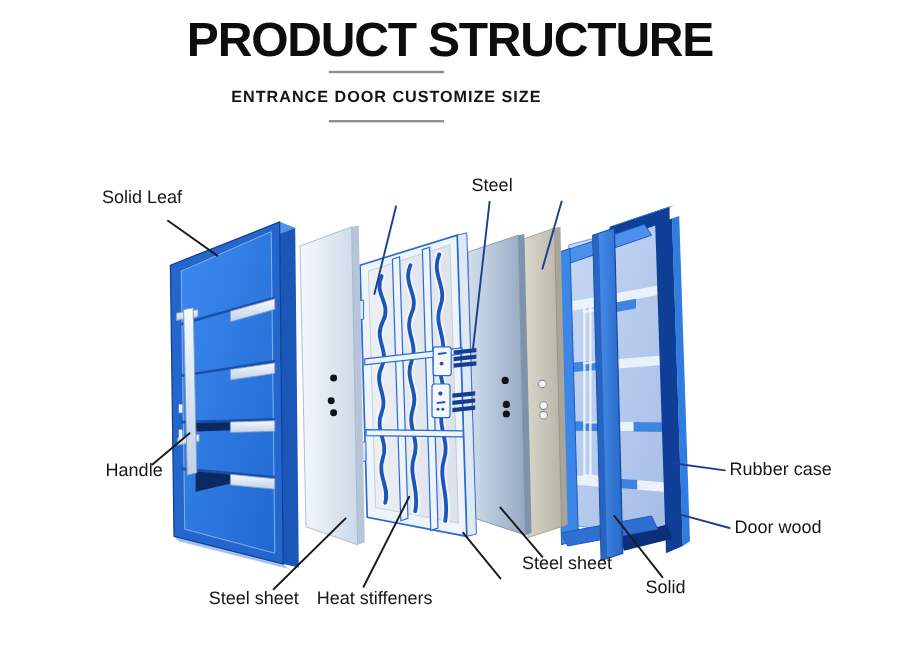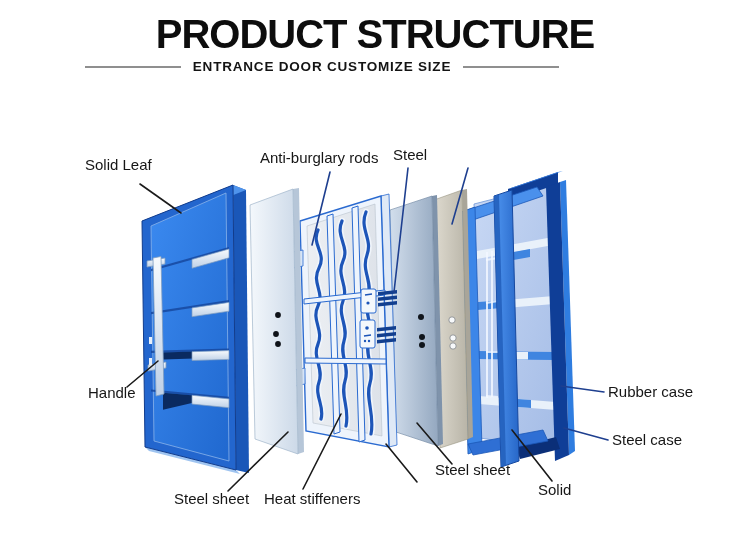--- a/index.html
+++ b/index.html
@@ -2,21 +2,21 @@
 <html><head>
 <meta charset="utf-8">
 <style>
   html,body{margin:0;padding:0;background:#ffffff;}
   body{width:750px;height:550px;overflow:hidden;position:relative;
        font-family:"Liberation Sans",sans-serif;-webkit-font-smoothing:antialiased;}
   .stage{position:absolute;left:0;top:0;width:750px;height:550px;padding-left:12px;}
   .title{position:absolute;left:0;top:12px;width:750px;text-align:center;
          font-size:40px;font-weight:700;letter-spacing:-1px;color:#0d0d0d;white-space:nowrap;}
   .subtitle-row{position:absolute;left:0;top:59px;width:644px;display:flex;
-                align-items:center;justify-content:center;gap:12px;}
+                align-items:center;justify-content:center;gap:12px;flex-direction:column;}
   .subtitle-line{width:96px;height:2px;background:#8f8f8f;}
   .subtitle{font-size:13.5px;font-weight:700;letter-spacing:.8px;color:#141414;white-space:nowrap;}
   svg.diagram{position:absolute;left:0;top:0;width:750px;height:550px;}
   .lbl{position:absolute;font-size:15px;color:#161616;white-space:nowrap;line-height:17px;}
   .lbl.two{white-space:pre-line;}
 </style>
 </head>
 <body>
 
 <div class="stage">
@@ -204,22 +204,21 @@
       <path d="M608,440 L564,428" stroke="#1e3f8f" stroke-width="1.6"></path>
       <path d="M228,491 L288,432" stroke="#1a1a1a" stroke-width="1.6"></path>
       <path d="M303,489 L341,414" stroke="#1a1a1a" stroke-width="1.6"></path>
       <path d="M417,482 L386,444" stroke="#1a1a1a" stroke-width="1.6"></path>
       <path d="M452,464 L417,423" stroke="#1a1a1a" stroke-width="1.6"></path>
       <path d="M552,481 L512,430" stroke="#1a1a1a" stroke-width="1.6"></path>
     </g>
   </svg>
 
   <div class="lbl" style="left:85px;top:156px">Solid Leaf</div>
-  <div class="lbl" style="left:260px;top:149px">Anti-burglary rods</div>
   <div class="lbl" style="left:393px;top:146px">Steel</div>
   <div class="lbl" style="left:88px;top:384px">Handle</div>
   <div class="lbl" style="left:608px;top:383px">Rubber case</div>
-  <div class="lbl" style="left:612px;top:431px">Steel case</div>
+  <div class="lbl" style="left:612px;top:431px">Door wood</div>
   <div class="lbl" style="left:174px;top:490px">Steel sheet</div>
   <div class="lbl" style="left:264px;top:490px">Heat stiffeners</div>
   <div class="lbl" style="left:435px;top:461px">Steel sheet</div>
   <div class="lbl" style="left:538px;top:481px">Solid</div>
 </div>
 
 </body></html>

